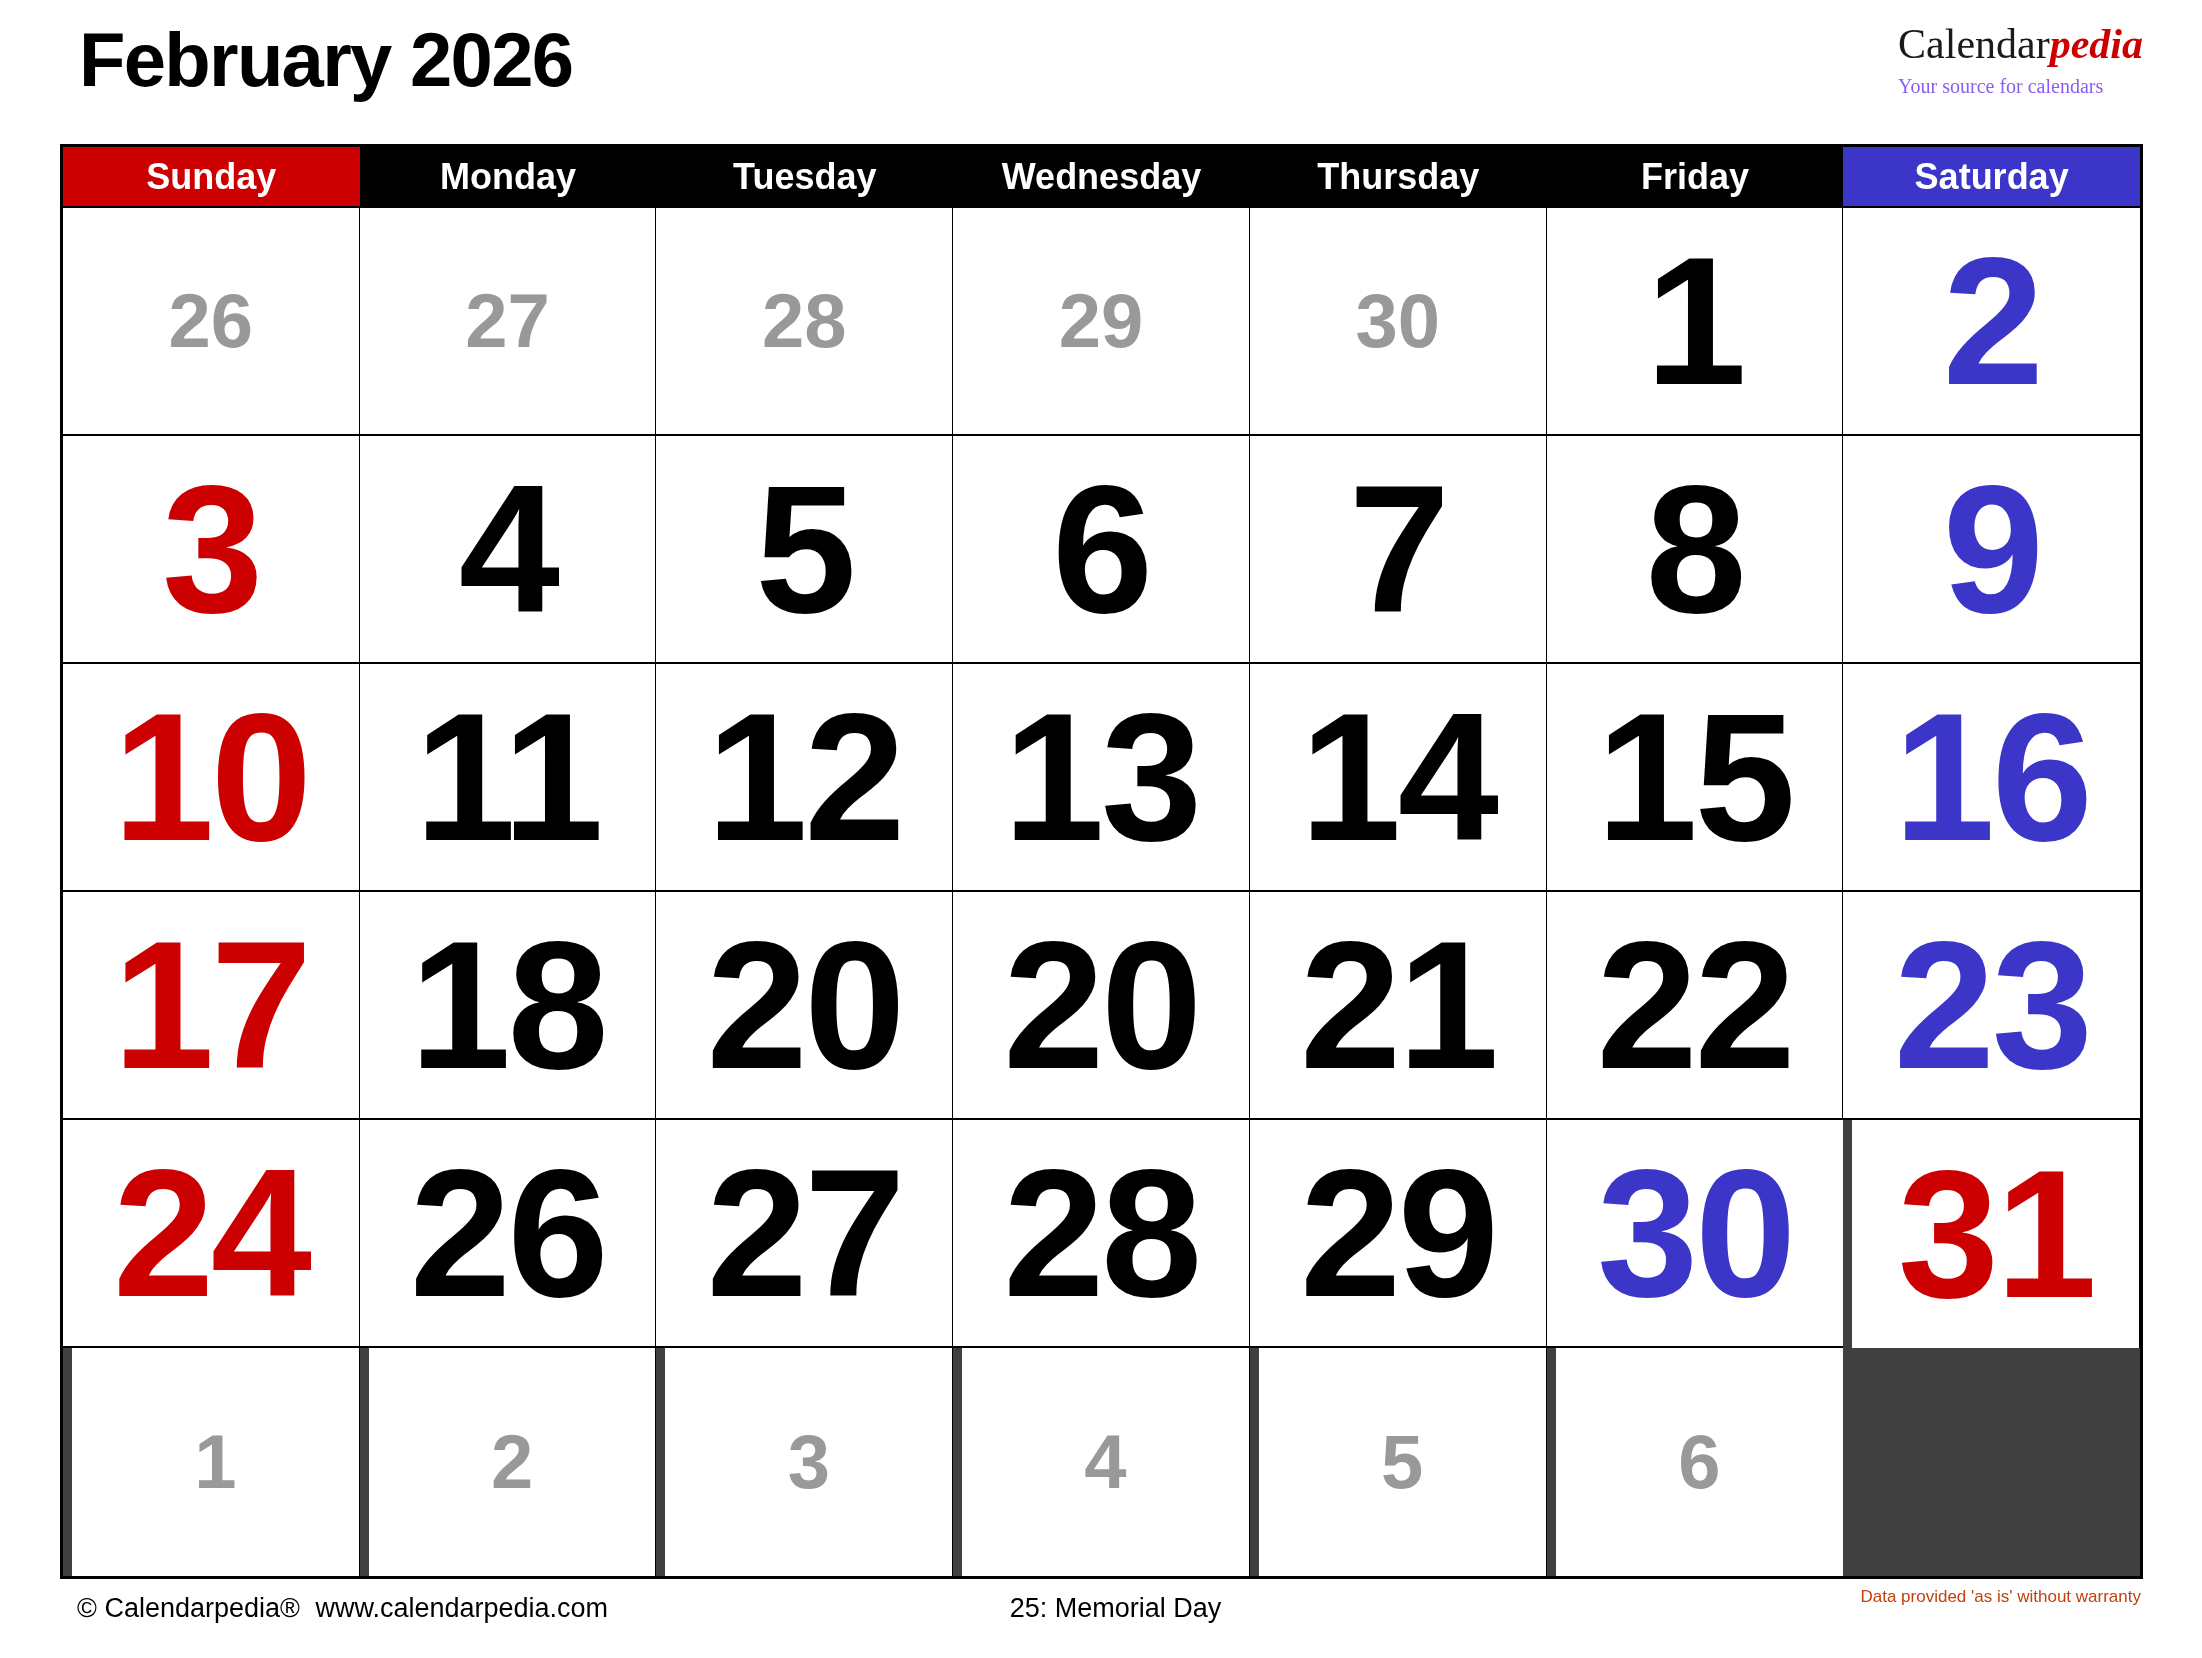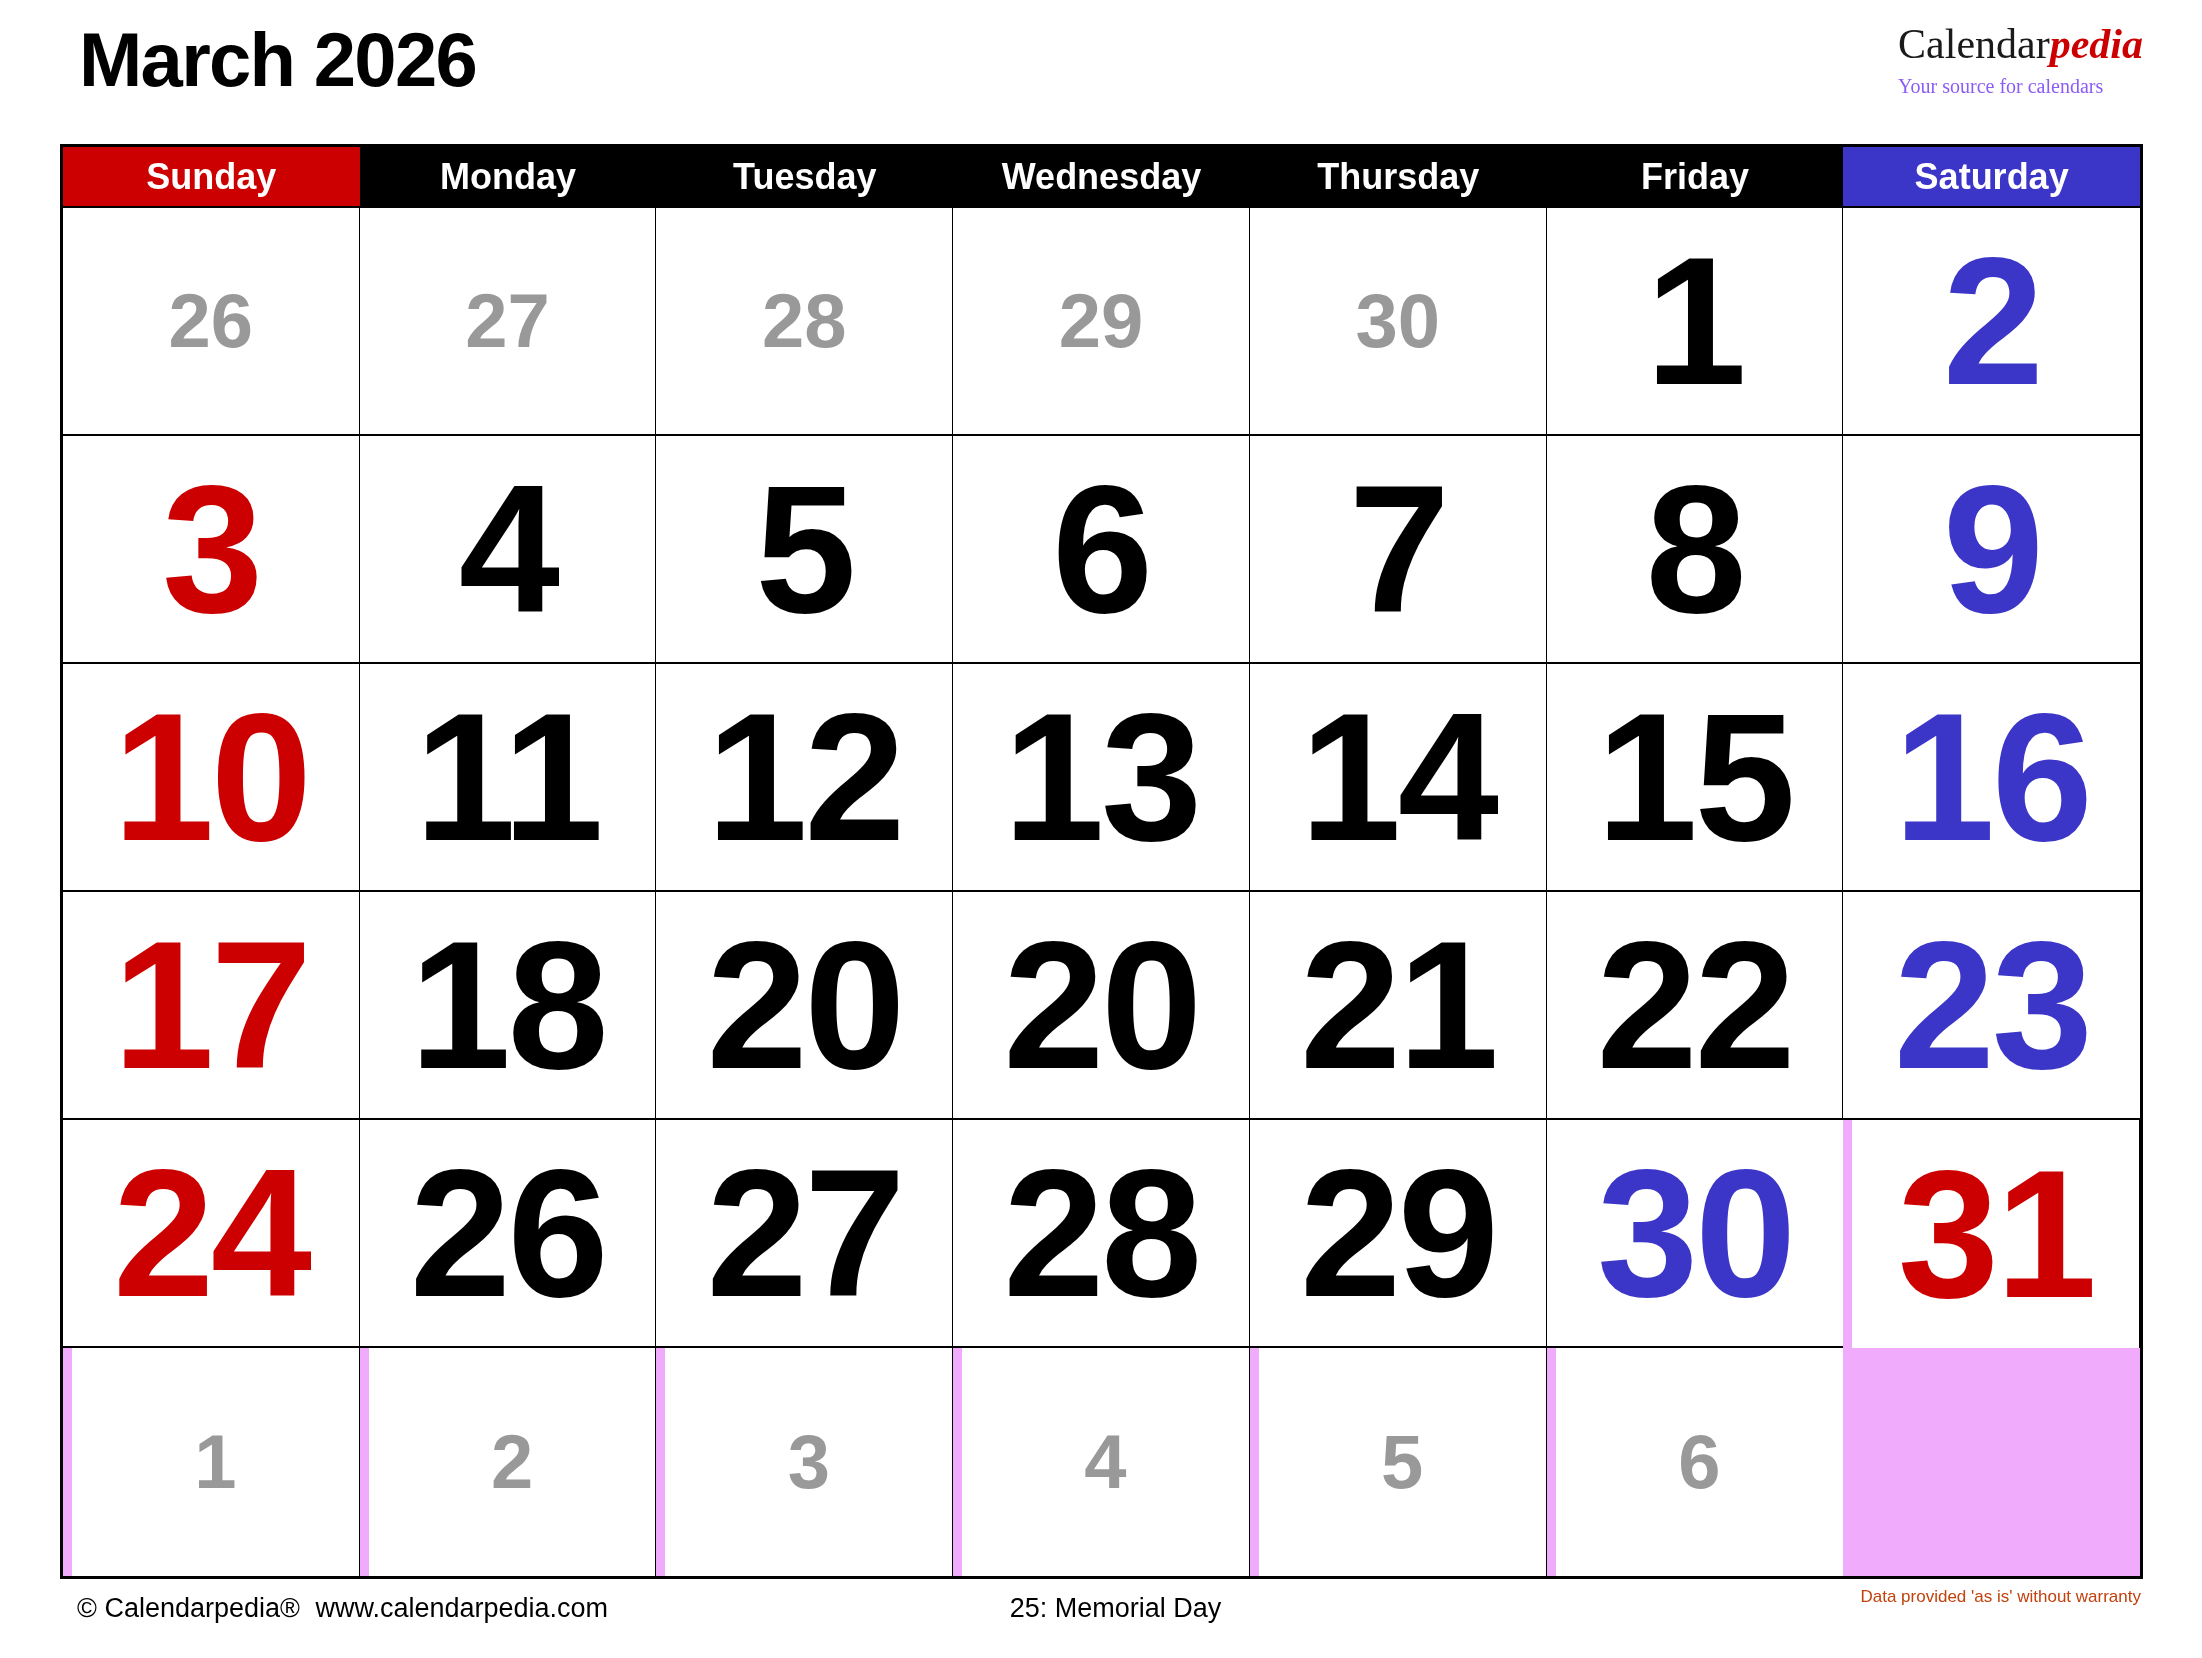--- a/index.html
+++ b/index.html
@@ -55,21 +55,21 @@
   
   .calendar {
     position: absolute;
     left: 60px;
     top: 144px;
     width: 2077px;
     border: 3.4px solid #000000;
     display: grid;
     grid-template-columns: repeat(7, 1fr);
     grid-template-rows: 61px repeat(6, 228px);
-    background: #f0abfc;
+    background: #404040;
   }
   .calendar > div { box-sizing: border-box; }
 
   .hdr {
     background: #000000;
     color: #ffffff;
     font-weight: bold;
     font-size: 36px;
     display: flex;
     align-items: center;
@@ -126,21 +126,21 @@
     font-size: 17px;
     color: #c2410c;
     white-space: nowrap;
   }
 </style>
 </head>
 <body>
 
 <div id="page">
 
-  <div class="page-title">March 2026</div>
+  <div class="page-title">February 2026</div>
 
   <div class="logo">
     <div class="logo-line1">
       <span>Calendar</span><span class="brand-suffix">pedia</span>
     </div>
     <div class="logo-line2">Your source for calendars</div>
   </div>
 
   <div class="calendar" id="calendarGrid">
       <div class="hdr sunday">

